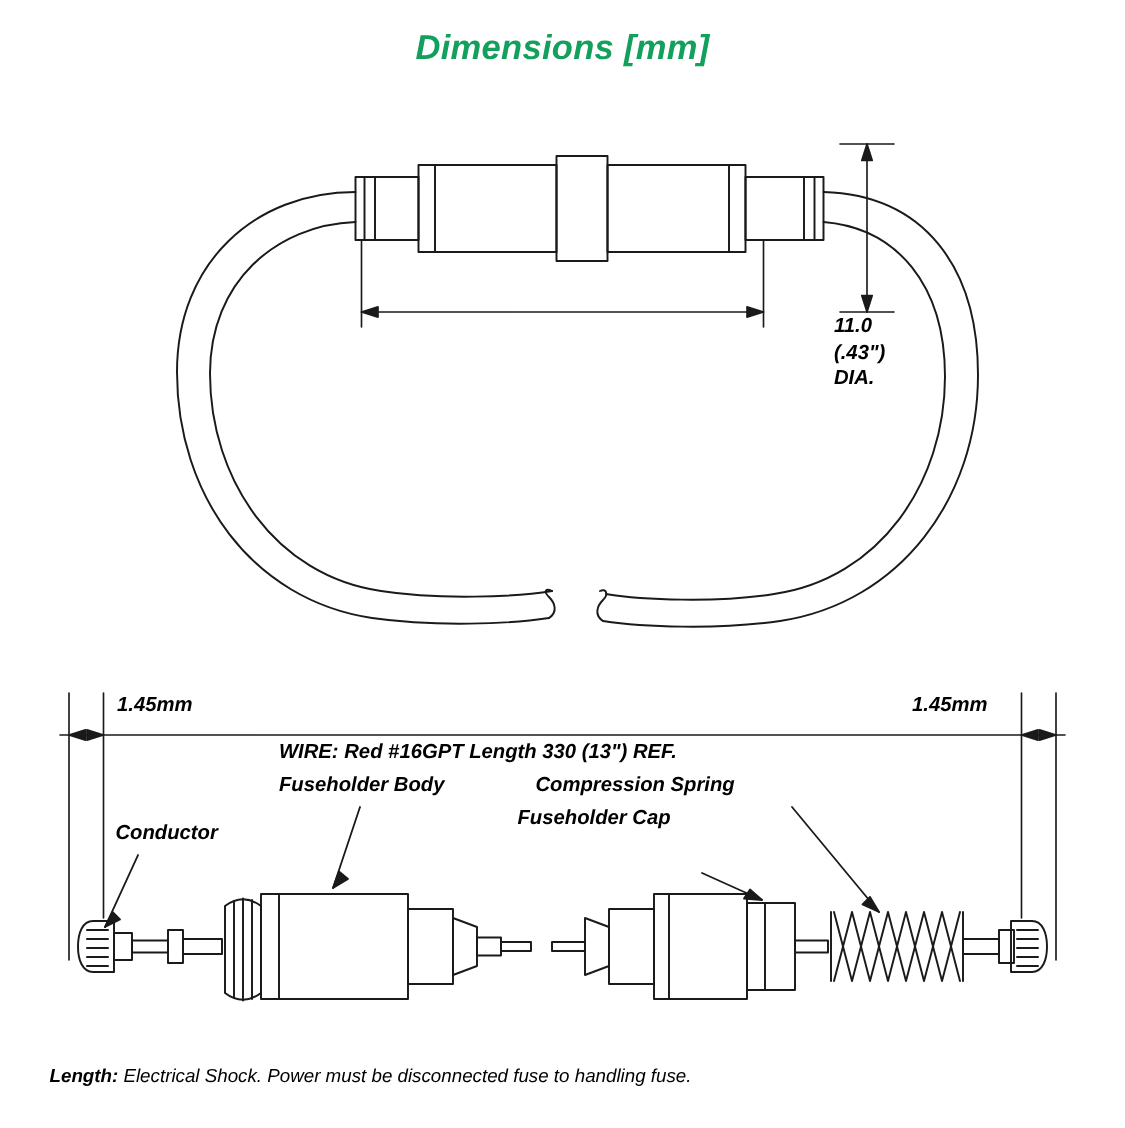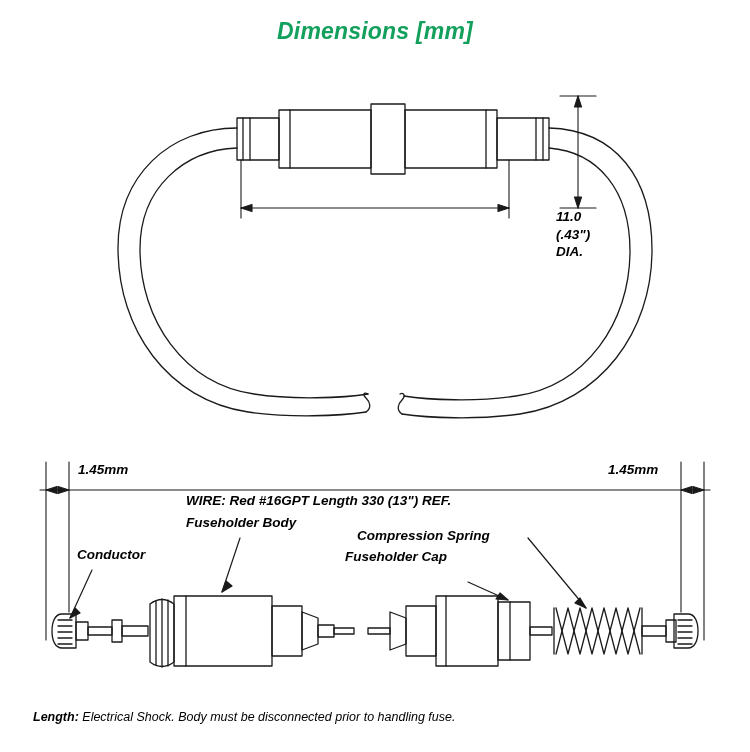--- a/index.html
+++ b/index.html
@@ -232,21 +232,21 @@
   <div class="lbl" style="left:78px; top:462px;">1.45mm</div>
 
   <div class="lbl" style="left:608px; top:462px;">1.45mm</div>
 
   <div class="lbl" style="left:186px; top:461px;margin-top:32px;">WIRE: Red #16GPT Length 330 (13") REF.</div>
 
   <div class="lbl" style="left:77px; top:547px;">Conductor</div>
 
   <div class="lbl" style="left:186px; top:515px;text-align:right;">Fuseholder Body</div>
 
-  <div class="lbl" style="left:357px; top:528px;">Compression Spring</div>
-
-  <div class="lbl" style="left:345px; top:549px;">Fuseholder Cap</div>
+  <div class="lbl" style="left:357px; top:515px;">Compression Spring</div>
+
+  <div class="lbl" style="left:345px; top:537px;">Fuseholder Cap</div>
 
   <div class="warning">
-    <b>Length:</b><span class="warn-rest"> Electrical Shock. Body must be disconnected prior to handling fuse.</span>
+    <b>Length:</b><span class="warn-rest"> Electrical Shock. Power must be disconnected fuse to handling fuse.</span>
   </div>
 
 </div>
 
 </body></html>

